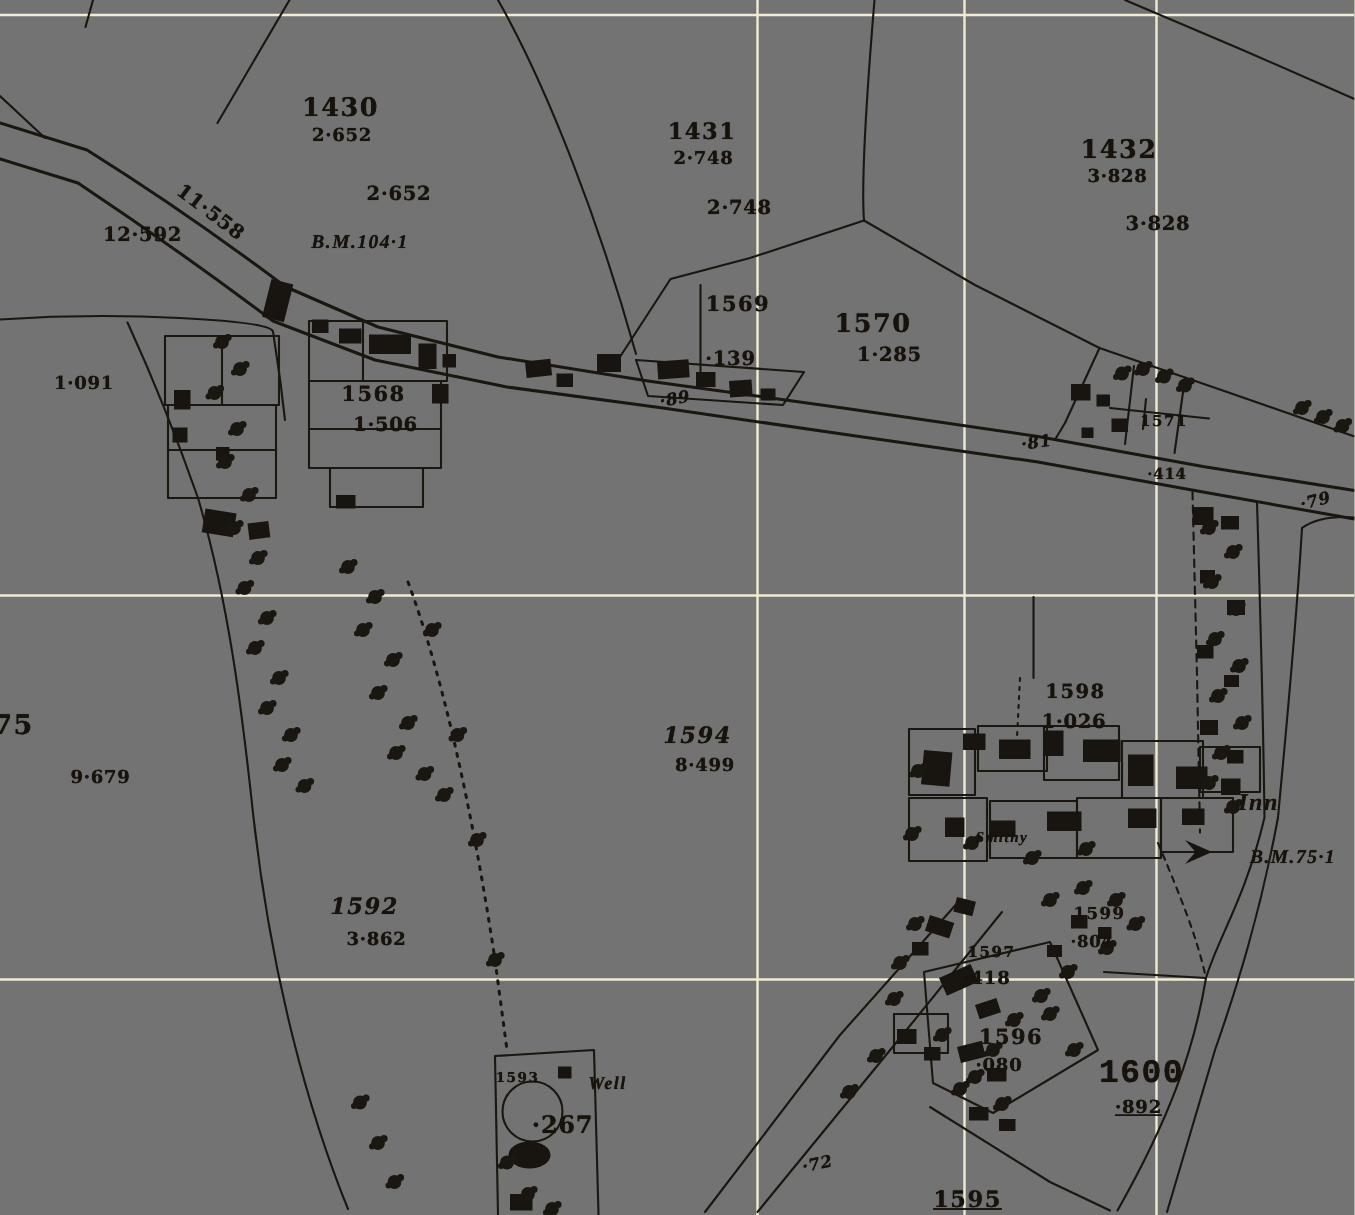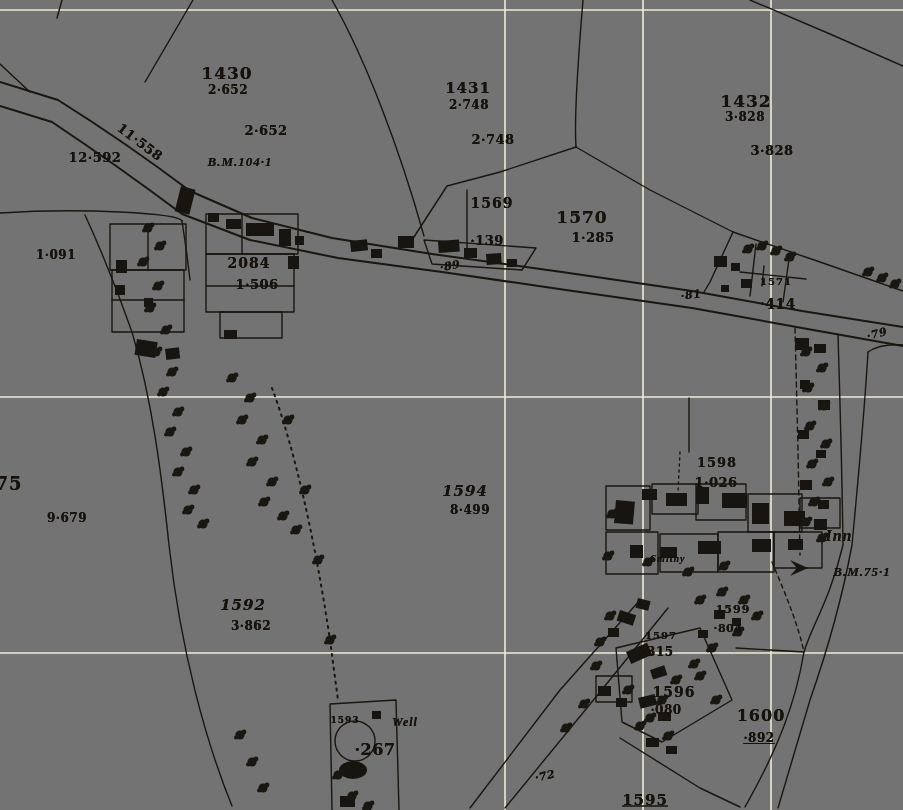--- a/index.html
+++ b/index.html
@@ -278,43 +278,43 @@
       <span class="lbl num" style="left: 746px; top: 101px; font-size: 17px;">1432</span>
       <span class="lbl area" style="left: 745px; top: 117px; font-size: 12px;">3·828</span>
       <span class="lbl area" style="left: 772px; top: 150px; font-size: 13px;">3·828</span>
       <span class="lbl num" style="left: 492px; top: 203px; font-size: 14px;">1569</span>
       <span class="lbl area" style="left: 487px; top: 219px; font-size: 13px; margin-top: 21px;">·139</span>
       <span class="lbl num" style="left: 582px; top: 217px; font-size: 17px;">1570</span>
       <span class="lbl area" style="left: 593px; top: 237px; font-size: 13px;">1·285</span>
       <span class="lbl area ital" style="left: 450px; top: 266px; font-size: 11px; --r: -10deg;">·89</span>
       <span class="lbl area ital" style="left: 691px; top: 295px; font-size: 11px; --r: -8deg;">·81</span>
       <span class="lbl num" style="left: 776px; top: 282px; font-size: 10px;">1571</span>
-      <span class="lbl area" style="left: 778px; top: 304px; font-size: 14px; text-align: center;">·414</span>
+      <span class="lbl area" style="left: 778px; top: 317px; font-size: 10px; text-align: center;">·414</span>
       <span class="lbl area ital" style="left: 877px; top: 334px; font-size: 11px; --r: -14deg;">·79</span>
       <span class="lbl area" style="left: 56px; top: 255px; font-size: 12px;">1·091</span>
-      <span class="lbl num" style="left: 249px; top: 263px; font-size: 14px;">2084</span>
+      <span class="lbl num" style="left: 249px; top: 263px; font-size: 14px;">1568</span>
       <span class="lbl area" style="left: 257px; top: 284px; font-size: 13px;">1·506</span>
       <span class="lbl num" style="left: 9px; top: 484px; font-size: 18px;">75</span>
       <span class="lbl area" style="left: 67px; top: 518px; font-size: 12px;">9·679</span>
       <span class="lbl num ital" style="left: 465px; top: 491px; font-size: 15px;">1594</span>
       <span class="lbl area" style="left: 470px; top: 510px; font-size: 12px;">8·499</span>
       <span class="lbl num ital" style="left: 243px; top: 605px; font-size: 15px;">1592</span>
       <span class="lbl area" style="left: 251px; top: 626px; font-size: 12px;">3·862</span>
       <span class="lbl num" style="left: 717px; top: 462px; font-size: 13px;">1598</span>
       <span class="lbl area" style="left: 716px; top: 482px; font-size: 13px;">1·026</span>
       <span class="lbl name" style="left: 839px; top: 536px; font-size: 16px;">Inn</span>
       <span class="lbl name" style="left: 862px; top: 571px; font-size: 13px;">B.M.75·1</span>
       <span class="lbl name" style="left: 668px; top: 559px; font-size: 10px;">Smithy</span>
       <span class="lbl num" style="left: 733px; top: 609px; font-size: 11px;">1599</span>
       <span class="lbl area" style="left: 728px; top: 628px; font-size: 11px;">·804</span>
       <span class="lbl num" style="left: 661px; top: 636px; font-size: 10px;">1597</span>
-      <span class="lbl area" style="left: 658px; top: 652px; font-size: 12px;">·315</span>
+      <span class="lbl area" style="left: 658px; top: 652px; font-size: 12px;">·418</span>
       <span class="lbl num" style="left: 674px; top: 692px; font-size: 14px;">1596</span>
       <span class="lbl area" style="left: 666px; top: 710px; font-size: 12px;">·080</span>
-      <span class="lbl num" style="left: 761px; top: 716px; font-size: 16px;">1600</span>
+      <span class="lbl num" style="left: 761px; top: 716px; font-size: 22px; font-family: Liberation Mono, monospace;">1600</span>
       <span class="lbl area" style="left: 759px; top: 738px; font-size: 12px; text-decoration: underline;">·892</span>
       <span class="lbl num" style="left: 645px; top: 800px; font-size: 15px; text-decoration: underline;">1595</span>
       <span class="lbl num" style="left: 345px; top: 720px; font-size: 9px;">1593</span>
       <span class="lbl name" style="left: 405px; top: 722px; font-size: 12px;">Well</span>
       <span class="lbl area" style="left: 375px; top: 750px; font-size: 16px;">·267</span>
       <span class="lbl area ital" style="left: 545px; top: 776px; font-size: 11px; --r: -12deg;">·72</span>
     </div>
 </div>
 
 </body></html>

